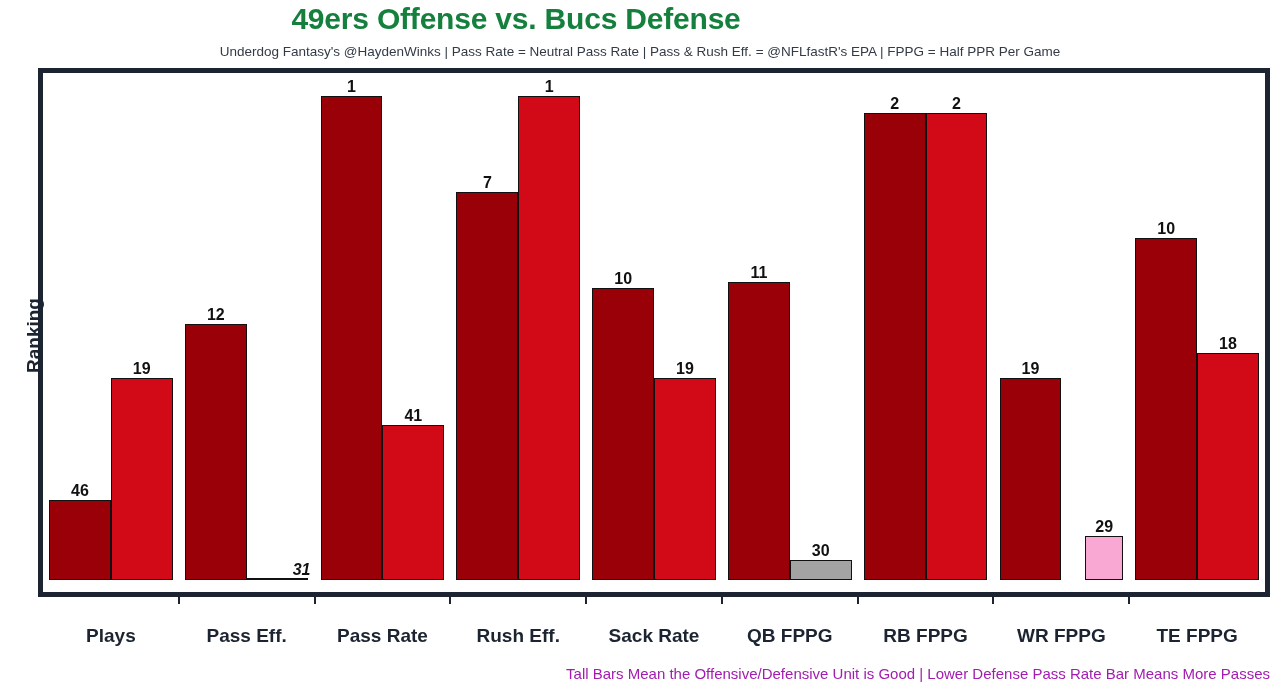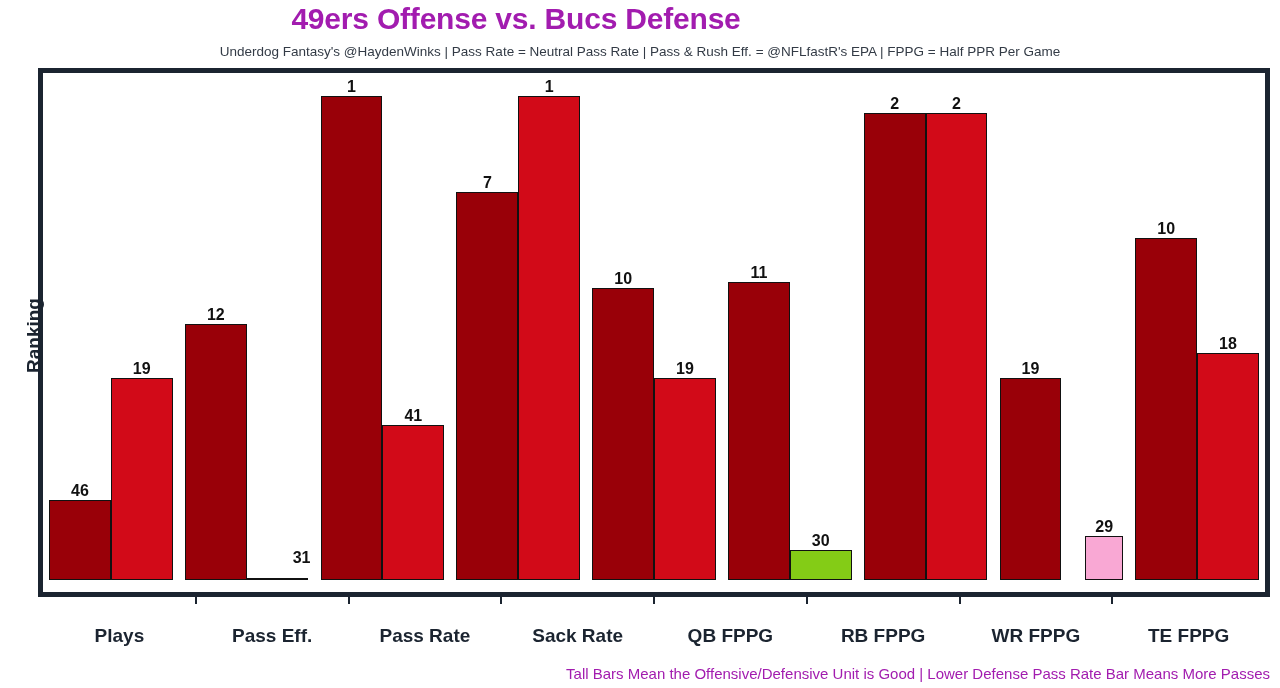--- a/index.html
+++ b/index.html
@@ -10,21 +10,21 @@
     font-family:"Liberation Sans", sans-serif;
     color:#1b2430;
     overflow:hidden;
     position:relative;
   }
   #chart-root{position:relative;width:1280px;height:688px;}
 
   .title{
     position:absolute;left:0;top:2px;width:1032px;
     text-align:center;
-    font-size:30px;font-weight:bold;color:#a21caf;
+    font-size:30px;font-weight:bold;color:#15803d;
     letter-spacing:-0.2px;
   }
   .subtitle{
     position:absolute;left:0;top:44px;width:1280px;
     text-align:center;
     font-size:13.5px;font-weight:normal;color:#333b46;
   }
   .footnote{
     position:absolute;right:10px;bottom:6px;
     font-size:15px;color:#a21caf;
@@ -100,21 +100,21 @@
     left:50%;
     transform:translateX(-50%);
     bottom:100%;
     margin-bottom:2px;
     font-size:16px;font-weight:bold;color:#111111;
     line-height:1;
     white-space:nowrap;
   }
   .bar.zero .bar-label{
     left:auto;right:-2px;transform:none;
-    bottom:2px;margin-bottom:12px;
+    bottom:2px;margin-bottom:0;font-style:italic;
   }
 
   
   .xaxis{
     position:absolute;
     left:43px;top:597px;
     width:1222px;height:40px;
     display:flex;
   }
   .xitem{
@@ -207,21 +207,21 @@
           </div>
         </div>
       </div>
       <div class="group">
         <div class="bar-wrap">
           <div class="bar offense" style="height: 298px; background: rgb(153, 0, 8);">
             <span class="bar-label">11</span>
           </div>
         </div>
         <div class="bar-wrap">
-          <div class="bar defense" style="height: 30px; background: #84cc16; margin-top: 38px;">
+          <div class="bar defense" style="height: 20px; background: #a3a3a3; margin-top: 38px;">
             <span class="bar-label">30</span>
           </div>
         </div>
       </div>
       <div class="group">
         <div class="bar-wrap">
           <div class="bar offense" style="height: 467px; background: rgb(153, 0, 8);">
             <span class="bar-label">2</span>
           </div>
         </div>
@@ -254,20 +254,21 @@
             <span class="bar-label">18</span>
           </div>
         </div>
       </div>
     </div>
 
   <div class="xaxis" id="xaxis">
       <div class="xitem">Plays</div>
       <div class="xitem">Pass Eff.<span class="tick"></span></div>
       <div class="xitem">Pass Rate<span class="tick"></span></div>
+      <div class="xitem">Rush Eff.<span class="tick"></span></div>
       <div class="xitem">Sack Rate<span class="tick"></span></div>
       <div class="xitem">QB FPPG<span class="tick"></span></div>
       <div class="xitem">RB FPPG<span class="tick"></span></div>
       <div class="xitem">WR FPPG<span class="tick"></span></div>
       <div class="xitem">TE FPPG<span class="tick"></span></div>
     </div>
 
   <div class="footnote">Tall Bars Mean the Offensive/Defensive Unit is Good | Lower Defense Pass Rate Bar Means More Passes</div>
 
 </div>

